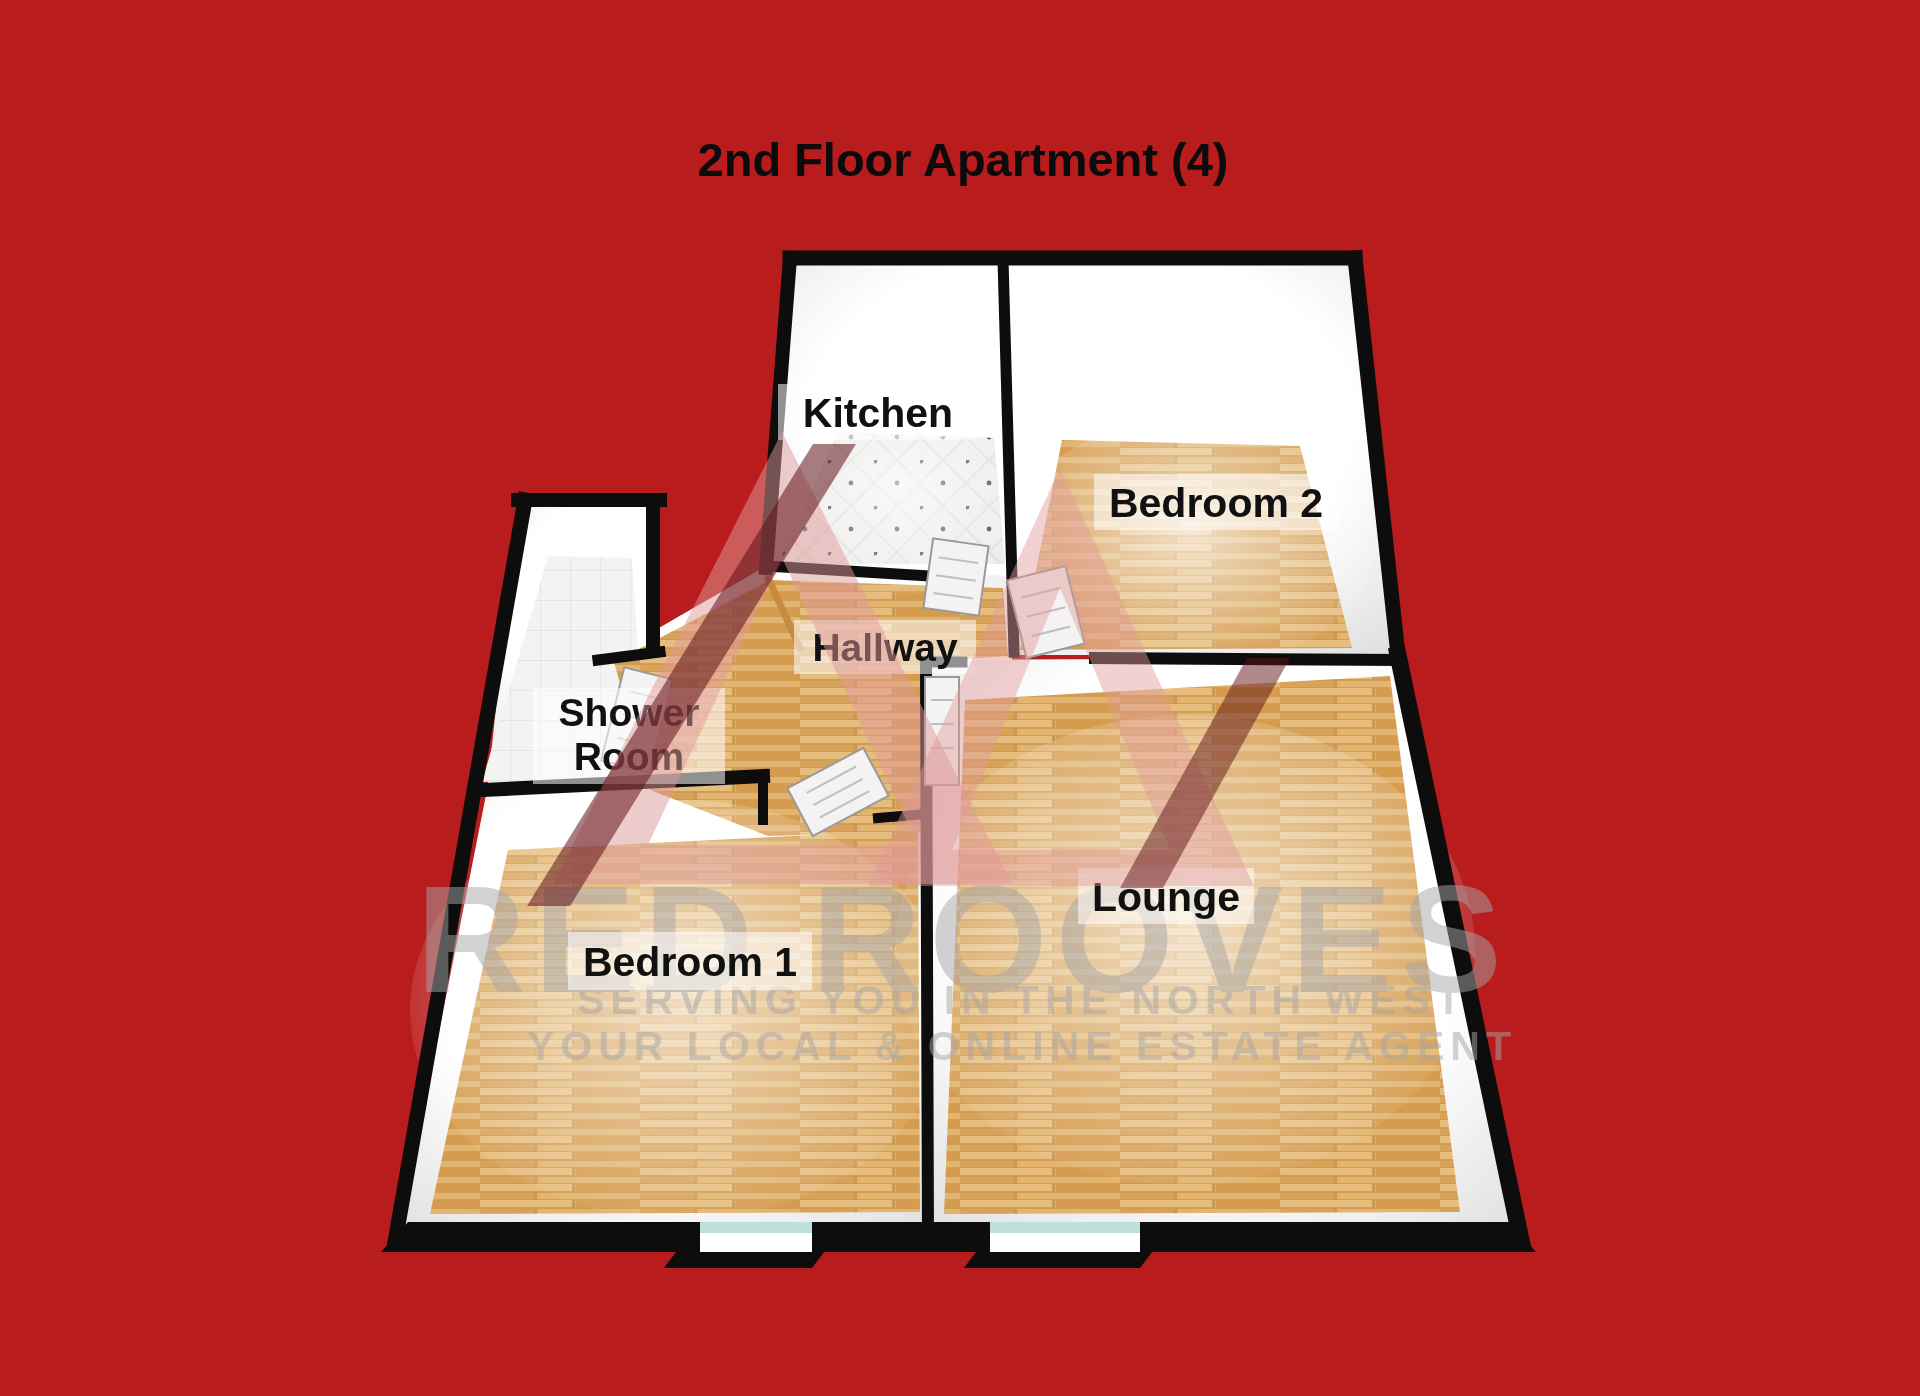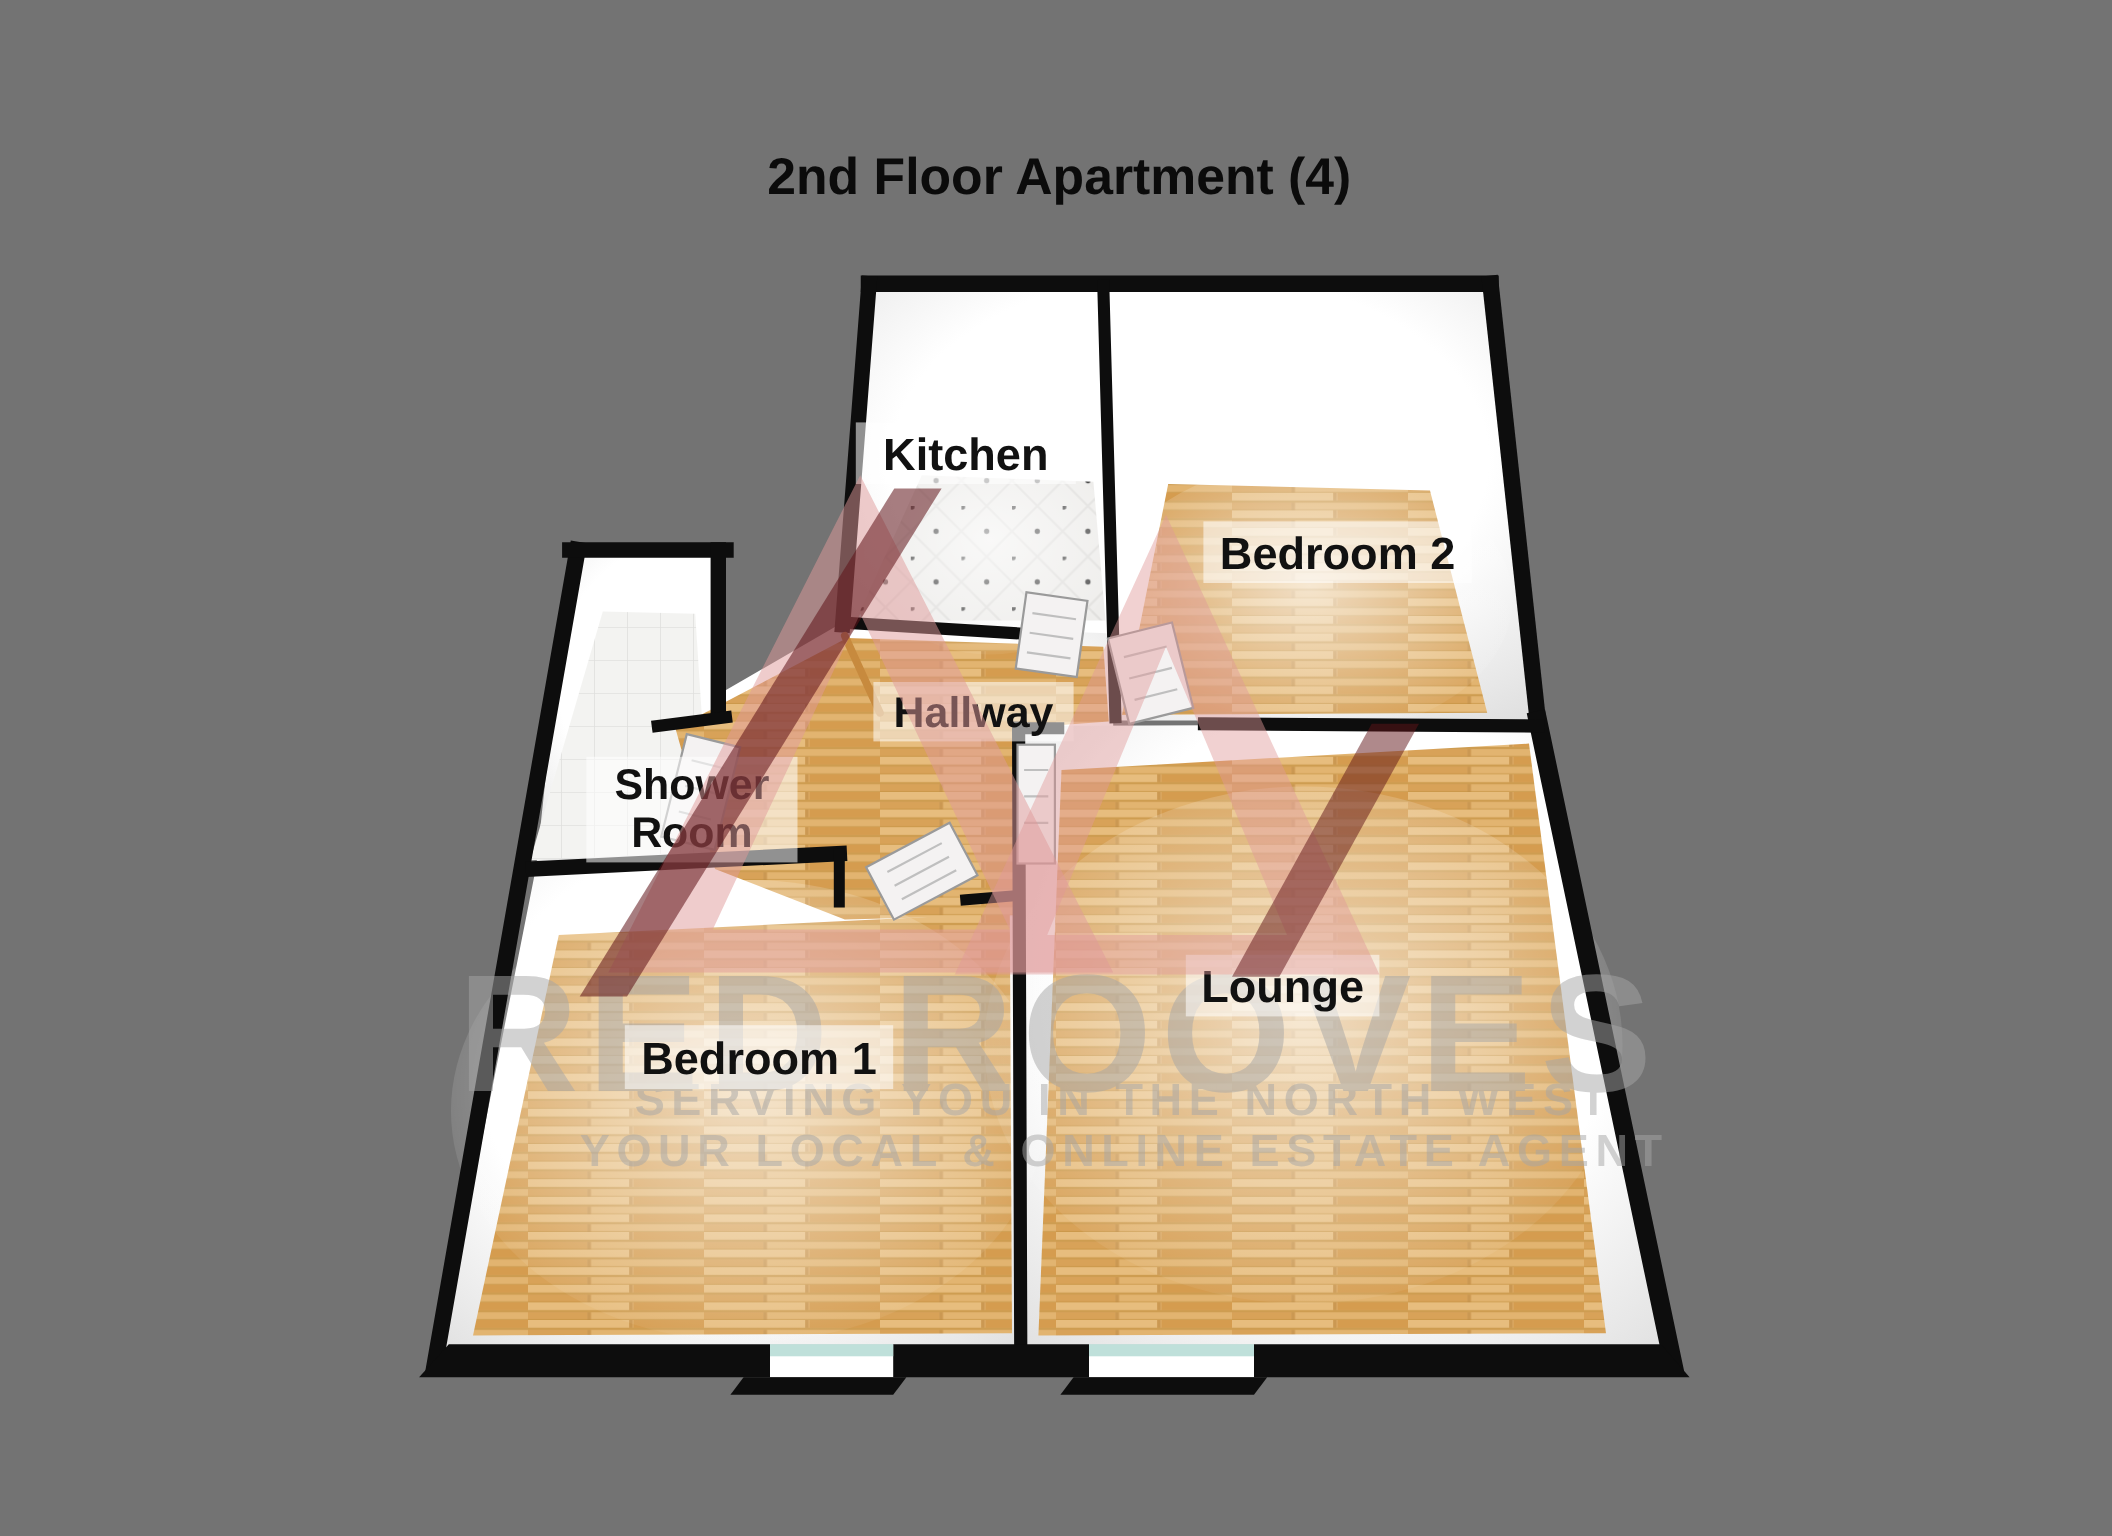--- a/index.html
+++ b/index.html
@@ -1,16 +1,16 @@
 <!DOCTYPE html>
 <html><head>
 <meta charset="utf-8">
 <style>
   html,body{margin:0;padding:0;background:#ffffff;}
-  #stage{position:relative;width:1920px;height:1396px;background:#737373;overflow:hidden;
+  #stage{position:relative;width:1920px;height:1396px;background:#b91c1c;overflow:hidden;
          font-family:"Liberation Sans","DejaVu Sans",sans-serif;}
   svg{display:block}
   .room-label{font-family:"Liberation Sans","DejaVu Sans",sans-serif;font-weight:bold;fill:#111;}
   .label-bg{fill:rgba(255,255,255,0.55);}
   .wm-brand{font-family:"Liberation Sans","DejaVu Sans",sans-serif;font-weight:bold;letter-spacing:8px;}
   .wm-line{font-family:"Liberation Sans","DejaVu Sans",sans-serif;font-weight:bold;letter-spacing:6px;}
   .title-text{font-family:"Liberation Sans","DejaVu Sans",sans-serif;font-weight:bold;fill:#0b0b0b;}
   .door{fill:#f4f2f2;stroke:#9a9a9a;stroke-width:2;}
   .door-line{stroke:#bfbfbf;stroke-width:2;fill:none;}
 </style>

